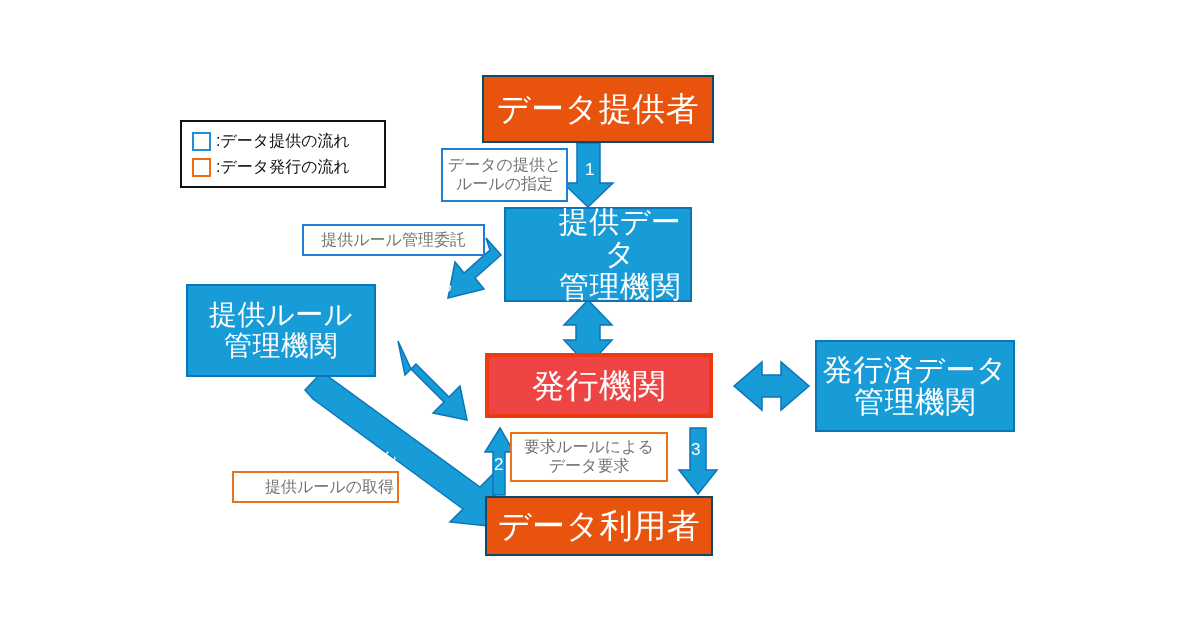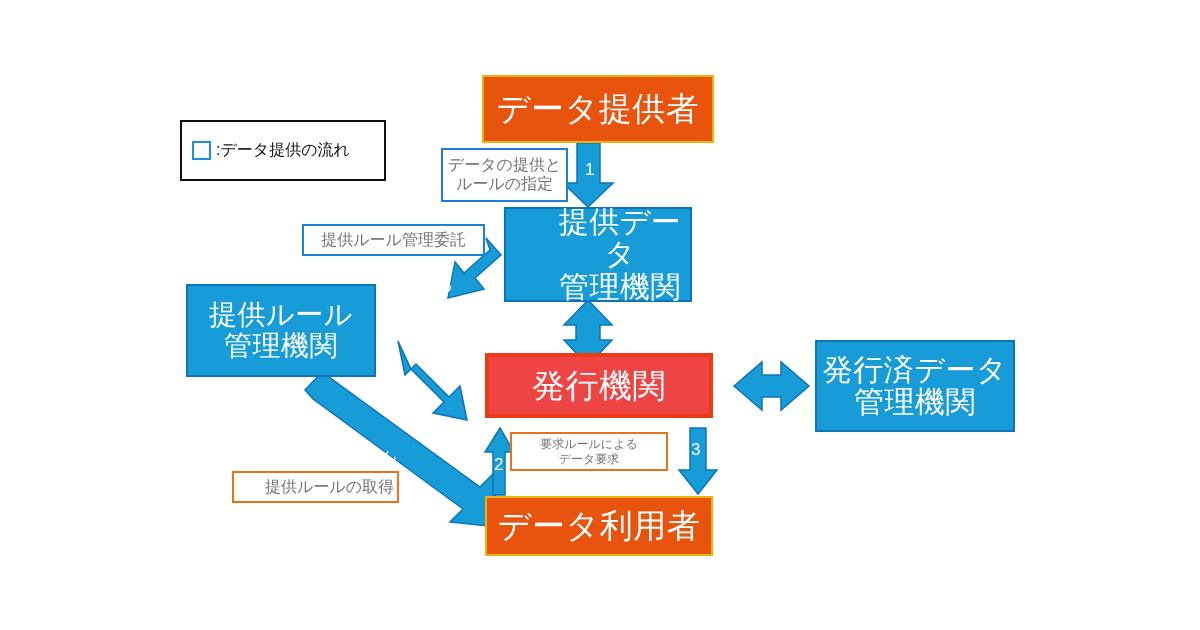--- a/index.html
+++ b/index.html
@@ -18,21 +18,21 @@
     box-sizing:border-box;
     display:flex;align-items:center;justify-content:center;
     text-align:center;
     color:#ffffff;
     line-height:1.08;
     letter-spacing:0.5px;
     white-space:pre-line;
     z-index:4;
   }
   .node.blue{background:#189CD8;border:2px solid #0C74B8;}
-  .node.orange{background:#E8540E;border:2px solid #eab308;}
+  .node.orange{background:#E8540E;border:2px solid #0c4a6e;}
   .node.blue-redborder{background:#ef4444;border:4px solid #EE3A12;}
 
   .label{
     position:absolute;
     box-sizing:border-box;
     background:#ffffff;
     color:#737373;
     display:flex;align-items:center;justify-content:center;
     text-align:center;
     line-height:1.18;
@@ -83,24 +83,28 @@
 
     <polygon points="734,386 762,362 762,375 781,375 781,362 809,386 781,410 781,397 762,397 762,410" fill="#189CD8" stroke="#0C74B8" stroke-width="1.5"></polygon>
 
     <polygon points="305,390 322,372 480,487 494,473 497,527 450,522 463,509 313,399" fill="#189CD8" stroke="#0C74B8" stroke-width="1.5"></polygon>
 
     <polygon points="500,428 514,452 505,452 505,495 493,495 493,452 485,452" fill="#189CD8" stroke="#0C74B8" stroke-width="1.5"></polygon>
 
     <polygon points="690,428 706,428 706,470 717,470 698,494 679,470 690,470" fill="#189CD8" stroke="#0C74B8" stroke-width="1.5"></polygon>
   </svg>
 
-  <div id="legend" style="left:180px;top:120px;width:206px;height:61px;">
+  <div id="legend" style="left:180px;top:120px;width:206px;height:68px;">
     <div class="legend-row">
       <span class="swatch blue"></span>
       <span class="legend-text" style="font-size:16px;">:データ提供の流れ</span>
+    </div>
+    <div class="legend-row">
+      <span class="swatch orange"></span>
+      <span class="legend-text" style="font-size:16px;">:データ発行の流れ</span>
     </div>
   </div>
 
   <div class="node orange" style="left:482px;top:75px;width:232px;height:68px;font-size:33px;">データ提供者</div>
 
   <div class="node blue" style="left:504px;top:207px;width:188px;height:95px;font-size:30px;padding-left:44px;">提供データ
 管理機関</div>
 
   <div class="node blue" style="left:186px;top:284px;width:190px;height:93px;font-size:28px;">提供ルール
 管理機関</div>
@@ -112,21 +116,21 @@
 
   <div class="node orange" style="left:485px;top:496px;width:228px;height:60px;font-size:33px;">データ利用者</div>
 
   <div class="label blue-b" style="left:441px;top:148px;width:127px;height:54px;font-size:16px;">データの提供と
 ルールの指定</div>
 
   <div class="label blue-b" style="left:302px;top:224px;width:183px;height:32px;font-size:16px;">提供ルール管理委託</div>
 
   <div class="label orange-b" style="left:232px;top:471px;width:167px;height:32px;font-size:16px;background:transparent;padding-left:28px;">提供ルールの取得</div>
 
-  <div class="label orange-b" style="left:510px;top:432px;width:158px;height:39px;font-size:12px;">要求ルールによる
+  <div class="label orange-b" style="left:510px;top:432px;width:158px;height:50px;font-size:16px;">要求ルールによる
 データ要求</div>
 
 
   <div class="arrow-num" style="left:585px;top:160px;font-size:17px;">1</div>
 
   <div class="arrow-num rotdiag" style="left:440px;top:276px;font-size:17px;">2</div>
 
   <div class="arrow-num rotdiag2" style="left:385px;top:447px;font-size:17px;">1</div>
 
   <div class="arrow-num" style="left:494px;top:455px;font-size:17px;">2</div>

